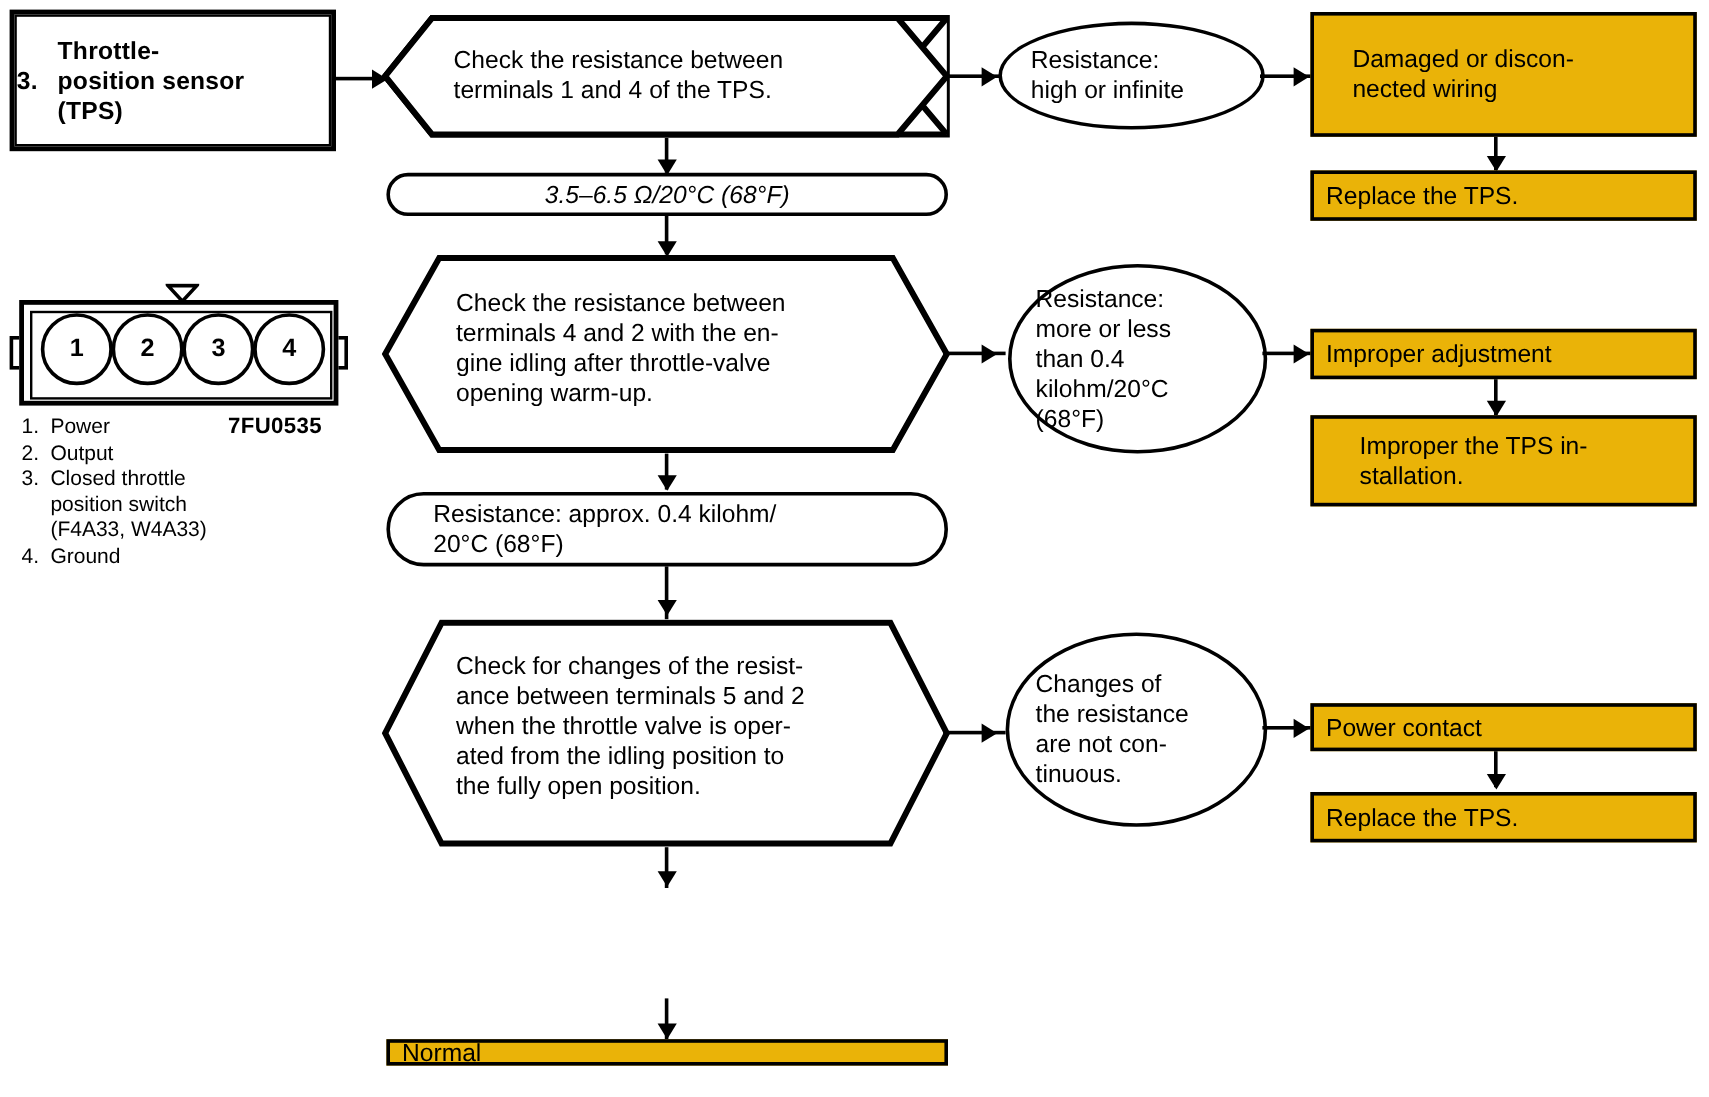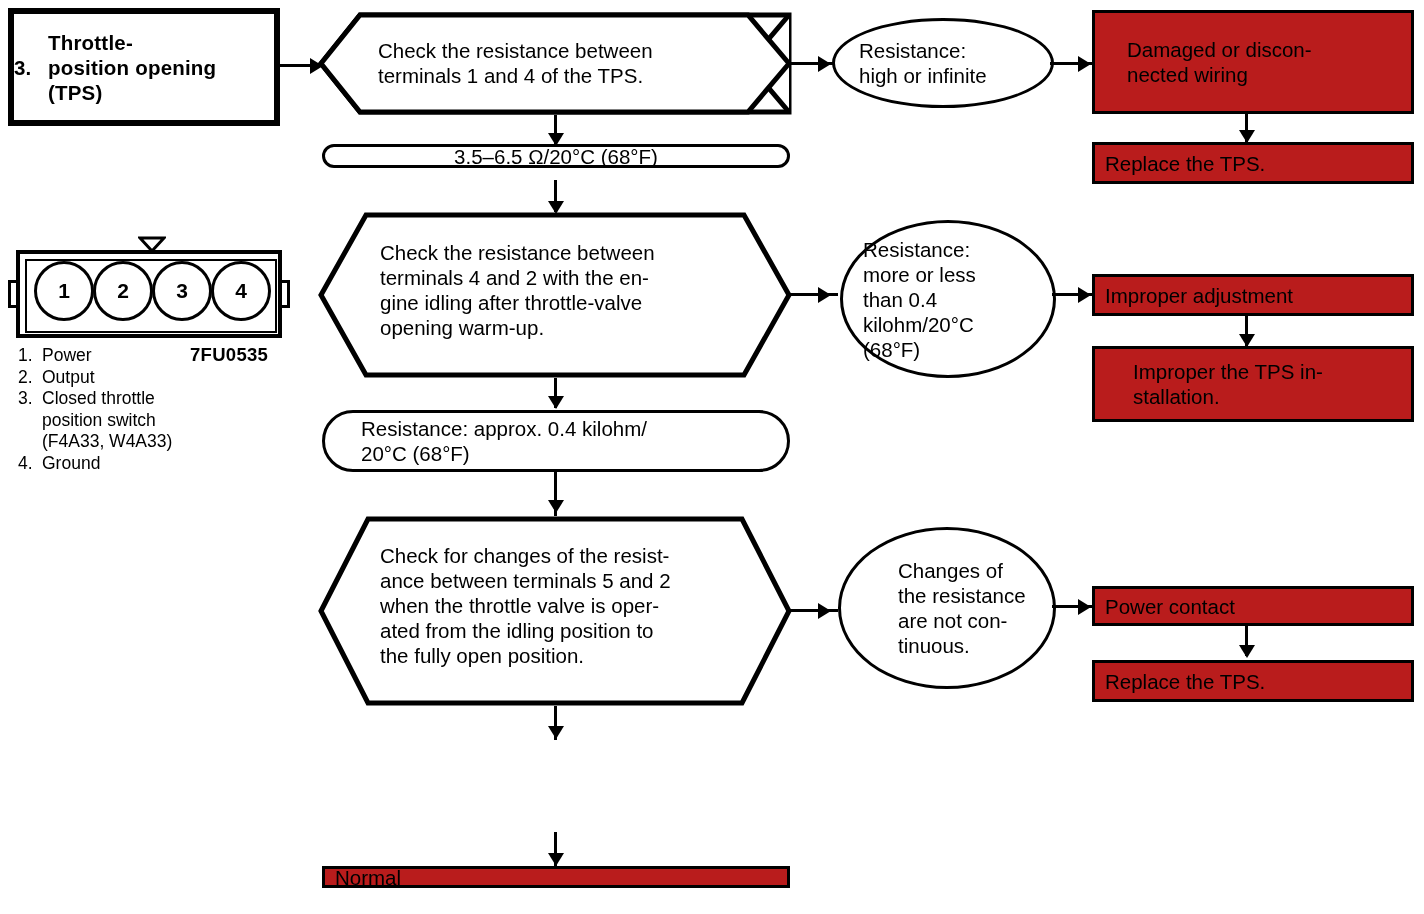--- a/index.html
+++ b/index.html
@@ -5,21 +5,21 @@
   html,body{margin:0;padding:0;background:#fff;}
   body{font-family:"Liberation Sans","DejaVu Sans",sans-serif;color:#000;}
   #page{position:relative;width:1424px;height:914px;background:#fff;overflow:hidden;}
 
   .abs{position:absolute;box-sizing:border-box;}
 
   
   .txt{font-size:20.5px;line-height:25px;color:#000;white-space:pre-line;}
 
   
-  .rect{border:3px solid #000;background:#b91c1c;display:flex;align-items:center;}
+  .rect{border:3px solid #000;background:#eab308;display:flex;align-items:center;}
   .rect.center{}
   .rect .txt{padding:0 10px;}
 
   
   .startbox{border:4px solid #000;background:#fff;display:flex;align-items:center;}
   .startbox .inner{border:2px solid #000;width:100%;height:100%;display:flex;align-items:center;box-sizing:border-box;}
   .startbox .txt{font-weight:bold;font-size:20.5px;line-height:25px;padding-left:14px;letter-spacing:.2px;}
 
   
   .stadium{border:3px solid #000;background:#fff;display:flex;align-items:center;}
@@ -52,42 +52,42 @@
 </style>
 </head>
 <body>
 
 <div id="page">
 
   <div class="abs startbox" style="left:8px;top:8px;width:272px;height:118px;">
     <div class="inner">
       <span class="txt" style="font-weight:bold;padding-left:0;width:34px;">3.</span>
       <span class="txt" style="font-weight:bold;padding-left:0;">Throttle-
-position opening
+position sensor
 (TPS)</span>
     </div>
   </div>
 
   <div class="abs hline" style="left:280px;top:64px;width:48px;"></div>
   <div class="abs arrow-r" style="left:310px;top:57.5px;"></div>
 
   <div class="abs hex" style="left:318px;top:12px;width:474px;height:103px;">
     <svg width="474" height="103" viewBox="0 0 474 103">
       <polygon points="3,51.5 42,3 471,3 471,100 42,100" fill="#ffffff" stroke="#000000" stroke-width="5" stroke-linejoin="miter"></polygon>
       <polyline points="471,3 430,51.5 471,100" fill="#ffffff" stroke="#000000" stroke-width="5" stroke-linejoin="miter"></polyline>
       <polygon points="3,51.5 42,3 430,3 471,51.5 430,100 42,100" fill="#ffffff" stroke="#000000" stroke-width="5" stroke-linejoin="miter"></polygon>
     </svg>
     <div class="abs txt" style="left:60px;top:26px;width:400px;">Check the resistance between
 terminals 1 and 4 of the TPS.</div>
   </div>
 
   <div class="abs vline" style="left:554px;top:115px;height:29px;"></div>
   <div class="abs arrow-d" style="left:547.5px;top:133px;"></div>
 
-  <div class="abs stadium center" style="left:322px;top:144px;width:468px;height:24px;border-radius:18px;">
+  <div class="abs stadium center" style="left:322px;top:144px;width:468px;height:36px;border-radius:18px;font-style:italic;">
     <span class="txt">3.5–6.5 Ω/20°C (68°F)</span>
   </div>
 
   <div class="abs vline" style="left:554px;top:180px;height:32px;"></div>
   <div class="abs arrow-d" style="left:547.5px;top:201px;"></div>
 
   <div class="abs hline" style="left:786px;top:62px;width:50px;"></div>
   <div class="abs arrow-r" style="left:818px;top:55.5px;"></div>
 
   <div class="abs oval" style="left:832px;top:18px;width:222px;height:90px;">
@@ -172,21 +172,21 @@
   <div class="abs arrow-d" style="left:547.5px;top:726px;"></div>
 
 
   <div class="abs vline" style="left:554px;top:832px;height:34px;"></div>
   <div class="abs arrow-d" style="left:547.5px;top:853px;"></div>
 
   <div class="abs hline" style="left:786px;top:609px;width:52px;"></div>
   <div class="abs arrow-r" style="left:818px;top:602.5px;"></div>
 
   <div class="abs oval" style="left:838px;top:527px;width:218px;height:162px;">
-    <span class="txt" style="padding:0 22px;margin-left:35px;">Changes of
+    <span class="txt" style="padding:0 22px;">Changes of
 the resistance
 are not con-
 tinuous.</span>
   </div>
 
   <div class="abs hline" style="left:1052px;top:605px;width:44px;"></div>
   <div class="abs arrow-r" style="left:1078px;top:598.5px;"></div>
 
   <div class="abs rect center" style="left:1092px;top:586px;width:322px;height:40px;">
     <span class="txt">Power contact</span>

